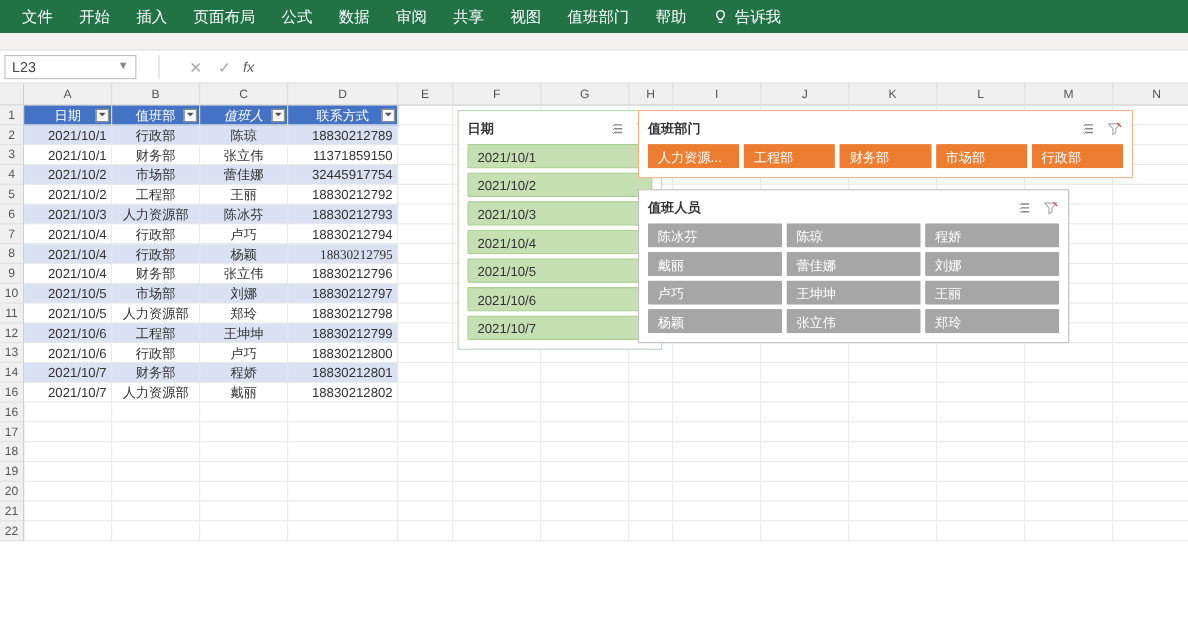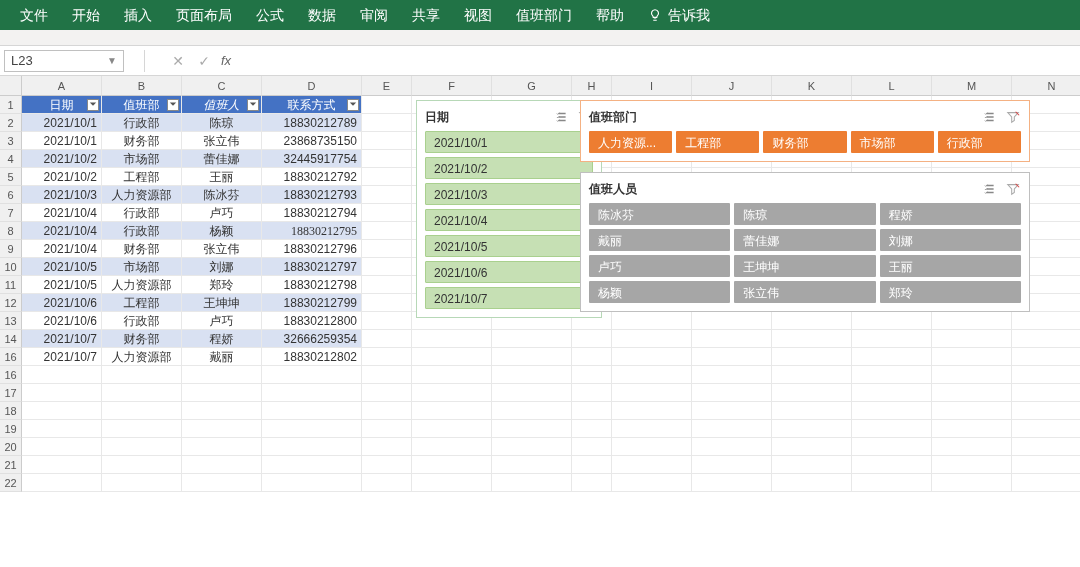--- a/index.html
+++ b/index.html
@@ -185,21 +185,21 @@
           <div class="cell" style="width: 80px;"></div>
           <div class="cell" style="width: 80px;"></div>
           <div class="cell" style="width: 80px;"></div>
           <div class="cell" style="width: 80px;"></div>
           <div class="cell" style="width: 80px;"></div>
         </div>
         <div class="row">
           <div class="cell band-b rightA" style="width: 80px;">2021/10/1</div>
           <div class="cell band-b center" style="width: 80px;">财务部</div>
           <div class="cell band-b center" style="width: 80px;">张立伟</div>
-          <div class="cell band-b rightA" style="width: 100px;">23868735150</div>
+          <div class="cell band-b rightA" style="width: 100px;">11371859150</div>
           <div class="cell" style="width: 50px;"></div>
           <div class="cell" style="width: 80px;"></div>
           <div class="cell" style="width: 80px;"></div>
           <div class="cell" style="width: 40px;"></div>
           <div class="cell" style="width: 80px;"></div>
           <div class="cell" style="width: 80px;"></div>
           <div class="cell" style="width: 80px;"></div>
           <div class="cell" style="width: 80px;"></div>
           <div class="cell" style="width: 80px;"></div>
           <div class="cell" style="width: 80px;"></div>
@@ -361,21 +361,21 @@
           <div class="cell" style="width: 80px;"></div>
           <div class="cell" style="width: 80px;"></div>
           <div class="cell" style="width: 80px;"></div>
           <div class="cell" style="width: 80px;"></div>
           <div class="cell" style="width: 80px;"></div>
         </div>
         <div class="row">
           <div class="cell band-a rightA" style="width: 80px;">2021/10/7</div>
           <div class="cell band-a center" style="width: 80px;">财务部</div>
           <div class="cell band-a center" style="width: 80px;">程娇</div>
-          <div class="cell band-a rightA" style="width: 100px;">32666259354</div>
+          <div class="cell band-a rightA" style="width: 100px;">18830212801</div>
           <div class="cell" style="width: 50px;"></div>
           <div class="cell" style="width: 80px;"></div>
           <div class="cell" style="width: 80px;"></div>
           <div class="cell" style="width: 40px;"></div>
           <div class="cell" style="width: 80px;"></div>
           <div class="cell" style="width: 80px;"></div>
           <div class="cell" style="width: 80px;"></div>
           <div class="cell" style="width: 80px;"></div>
           <div class="cell" style="width: 80px;"></div>
           <div class="cell" style="width: 80px;"></div>
@@ -557,21 +557,21 @@
             </span>
           </div>
           <div class="slicer-grid" style="grid-template-columns: repeat(5, 1fr);">
             <div class="sitem orange">人力资源...</div>
             <div class="sitem orange">工程部</div>
             <div class="sitem orange">财务部</div>
             <div class="sitem orange">市场部</div>
             <div class="sitem orange">行政部</div>
           </div>
         </div>
-        <div class="slicer gray" style="left: 558px; top: 76px; width: 450px;">
+        <div class="slicer gray" style="left: 558px; top: 76px; width: 392px;">
           <div class="slicer-header">
             <span class="slicer-title">值班人员</span>
             <span class="slicer-tools">
               <span class="stool">
                 <svg viewBox="0 0 16 16" width="14" height="14">
                   <path d="M3 4h8M3 8h8M3 12h8" stroke="#888" stroke-width="1.5"></path>
                   <path d="M12 3l2 2-2 2M12 7l2 2-2 2" fill="none"></path>
                   <path d="M1 4l1 1 2-2M1 8l1 1 2-2M1 12l1 1 2-2" stroke="#888" stroke-width="1" fill="none"></path>
                 </svg>
               </span>

